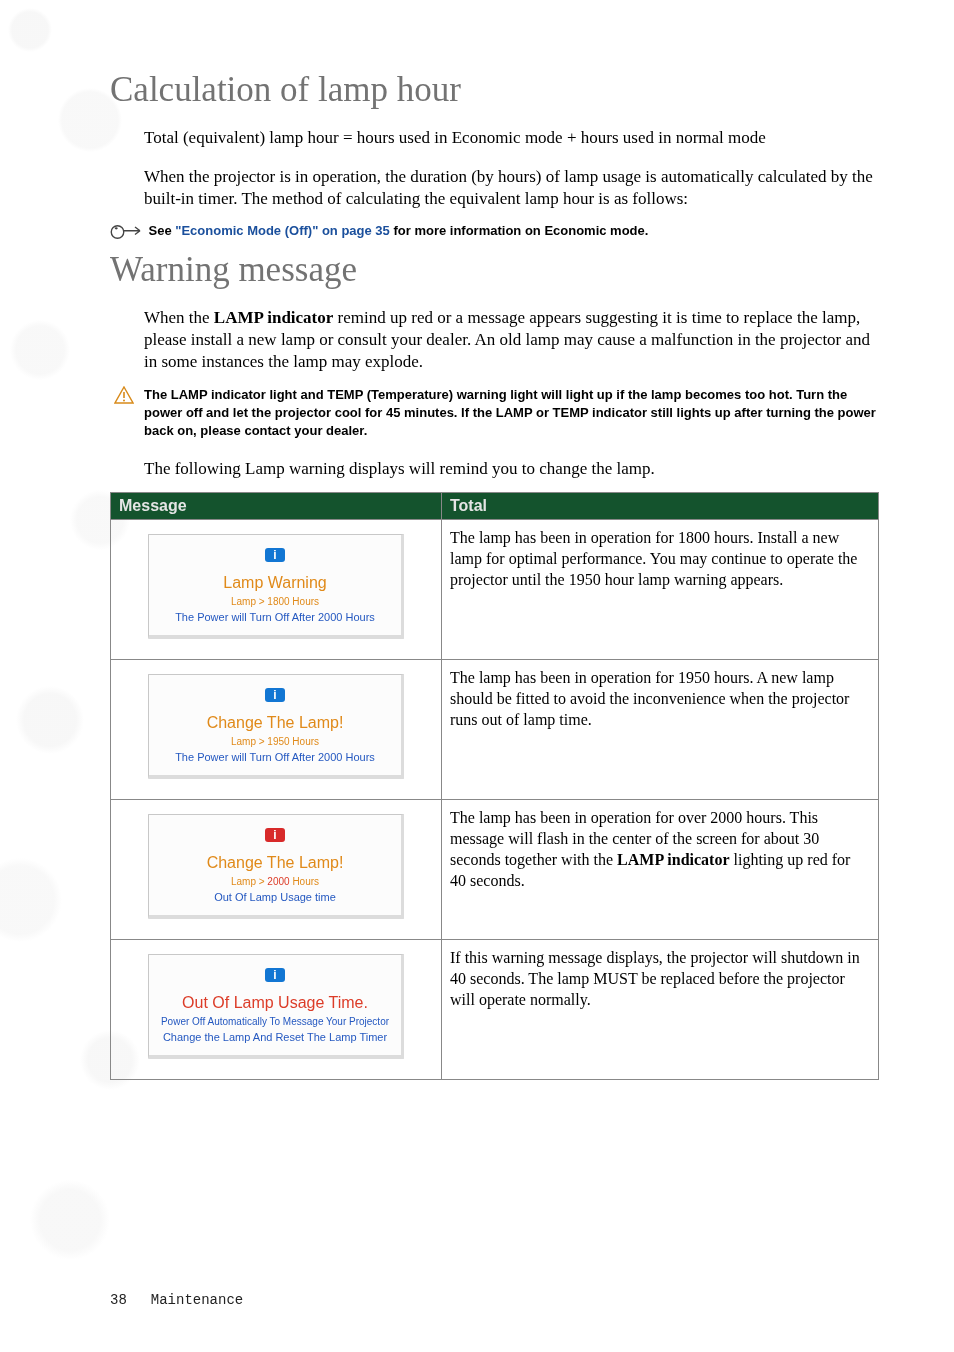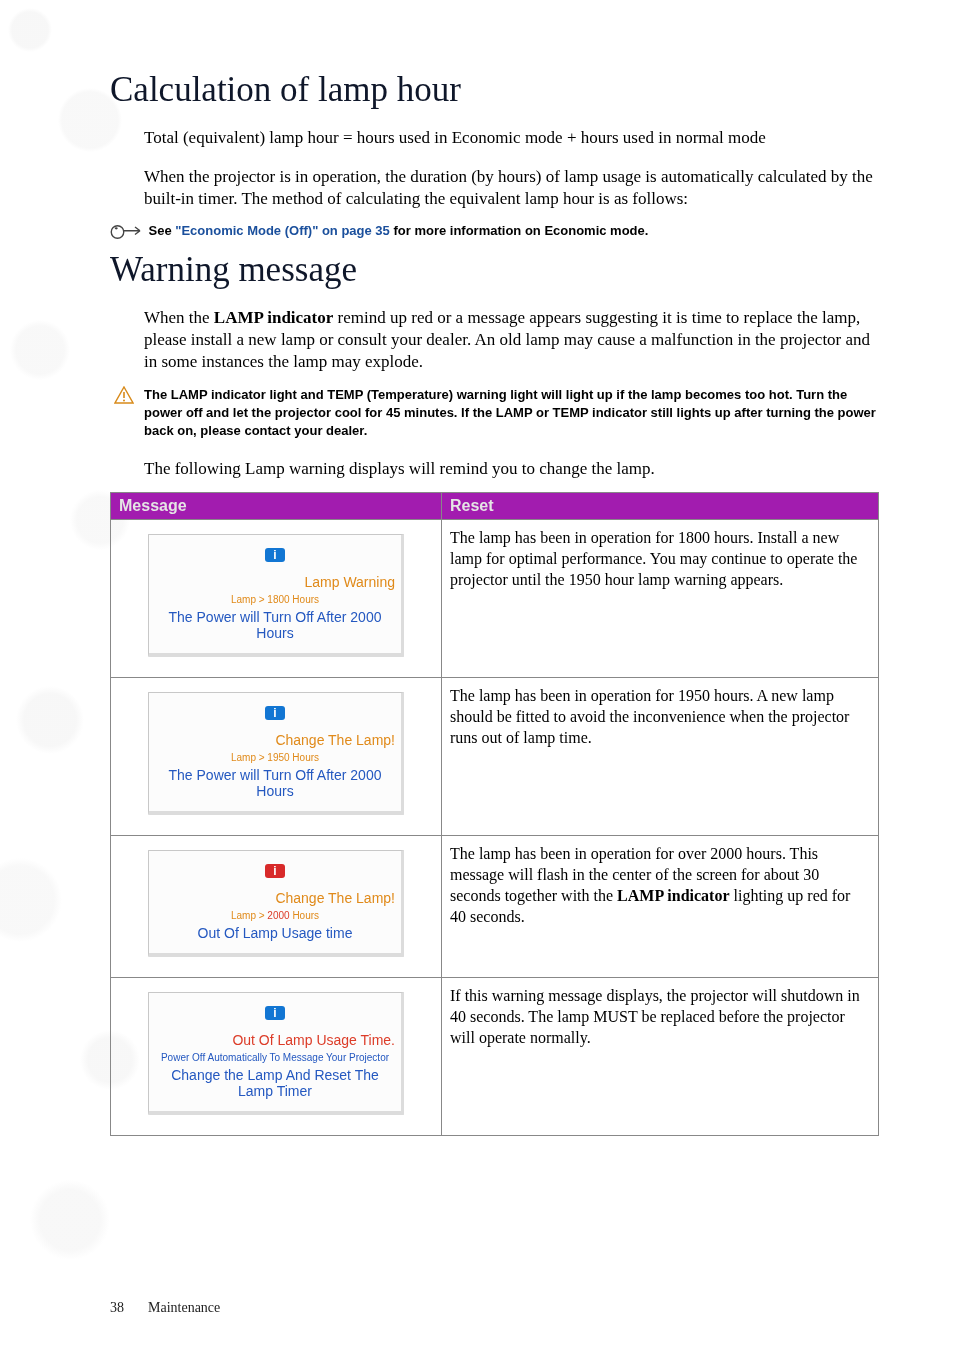--- a/index.html
+++ b/index.html
@@ -30,21 +30,21 @@
     z-index: 0;
   }
   .content {
     position: relative;
     z-index: 1;
     padding: 70px 75px 40px 110px;
   }
   h1 {
     font-family: "Times New Roman", Times, serif;
     font-weight: normal;
-    color: #0f172a;
+    color: #737373;
     font-size: 35px;
     margin: 0 0 8px 0;
   }
   .body-text {
     font-family: "Times New Roman", Times, serif;
     font-size: 17px;
     margin-left: 34px;
     margin-bottom: 12px;
     line-height: 1.3;
   }
@@ -75,21 +75,21 @@
   }
   .warn-icon svg { width: 20px; height: 18px; }
 
   table.msg {
     width: 100%;
     border-collapse: collapse;
     margin-top: 6px;
     margin-left: 0;
   }
   table.msg th {
-    background: #a21caf;
+    background: #14532d;
     color: #e5e5e5;
     font-family: Arial, Helvetica, sans-serif;
     font-size: 16px;
     font-weight: bold;
     text-align: left;
     padding: 4px 8px;
     border: 1px solid #888;
   }
   table.msg td {
     border: 1px solid #888;
@@ -126,41 +126,40 @@
     justify-content: center;
     color: white;
     font-weight: bold;
     font-size: 12px;
     margin-bottom: 10px;
   }
   .badge-blue { background: #1276d3; }
   .badge-red  { background: #d82a2a; }
   .dialog .line1 {
     color: #e08a1a;
-    font-size: 14px;
+    font-size: 16px;
     margin: 2px 0;
-    text-align: right;
   }
   .dialog .line1.red { color: #dc3c28; }
   .dialog .line2 {
     color: #e08a1a;
     font-size: 10px;
     margin: 4px 0;
   }
   .dialog .line2 .red { color: #dc3c28; }
   .dialog .line3 {
     color: #2458c0;
-    font-size: 14px;
+    font-size: 11px;
     margin: 4px 0 0 0;
   }
   .footer {
     position: absolute;
-    bottom: 36px;
+    bottom: 44px;
     left: 110px;
-    font-family: Liberation Serif, serif;
+    font-family: Liberation Mono, monospace;
     font-size: 14px;
     color: #222;
   }
   .footer .pnum { margin-right: 24px; }
   .bold { font-weight: bold; }
 </style>
 </head>
 <body>
 
 <div class="watermark"></div>
@@ -202,21 +201,21 @@
     </span>
     <span class="note-text">The LAMP indicator light and TEMP (Temperature) warning light will light up if the lamp becomes too hot. Turn the power off and let the projector cool for 45 minutes. If the LAMP or TEMP indicator still lights up after turning the power back on, please contact your dealer.</span>
   </div>
 
   <p class="body-text" style="margin-top:18px;">The following Lamp warning displays will remind you to change the lamp.</p>
 
   <table class="msg">
     <tbody>
         <tr>
       <th>Message</th>
-      <th>Reset</th>
+      <th>Total</th>
     </tr>
 
     <tr>
       <td class="msgcell">
         <div class="dialog">
           <div class="info-badge badge-blue">i</div>
           <div class="line1">Lamp Warning</div>
           <div class="line2">Lamp &gt; 1800 Hours</div>
           <div class="line3">The Power will Turn Off After 2000 Hours</div>
         </div>

